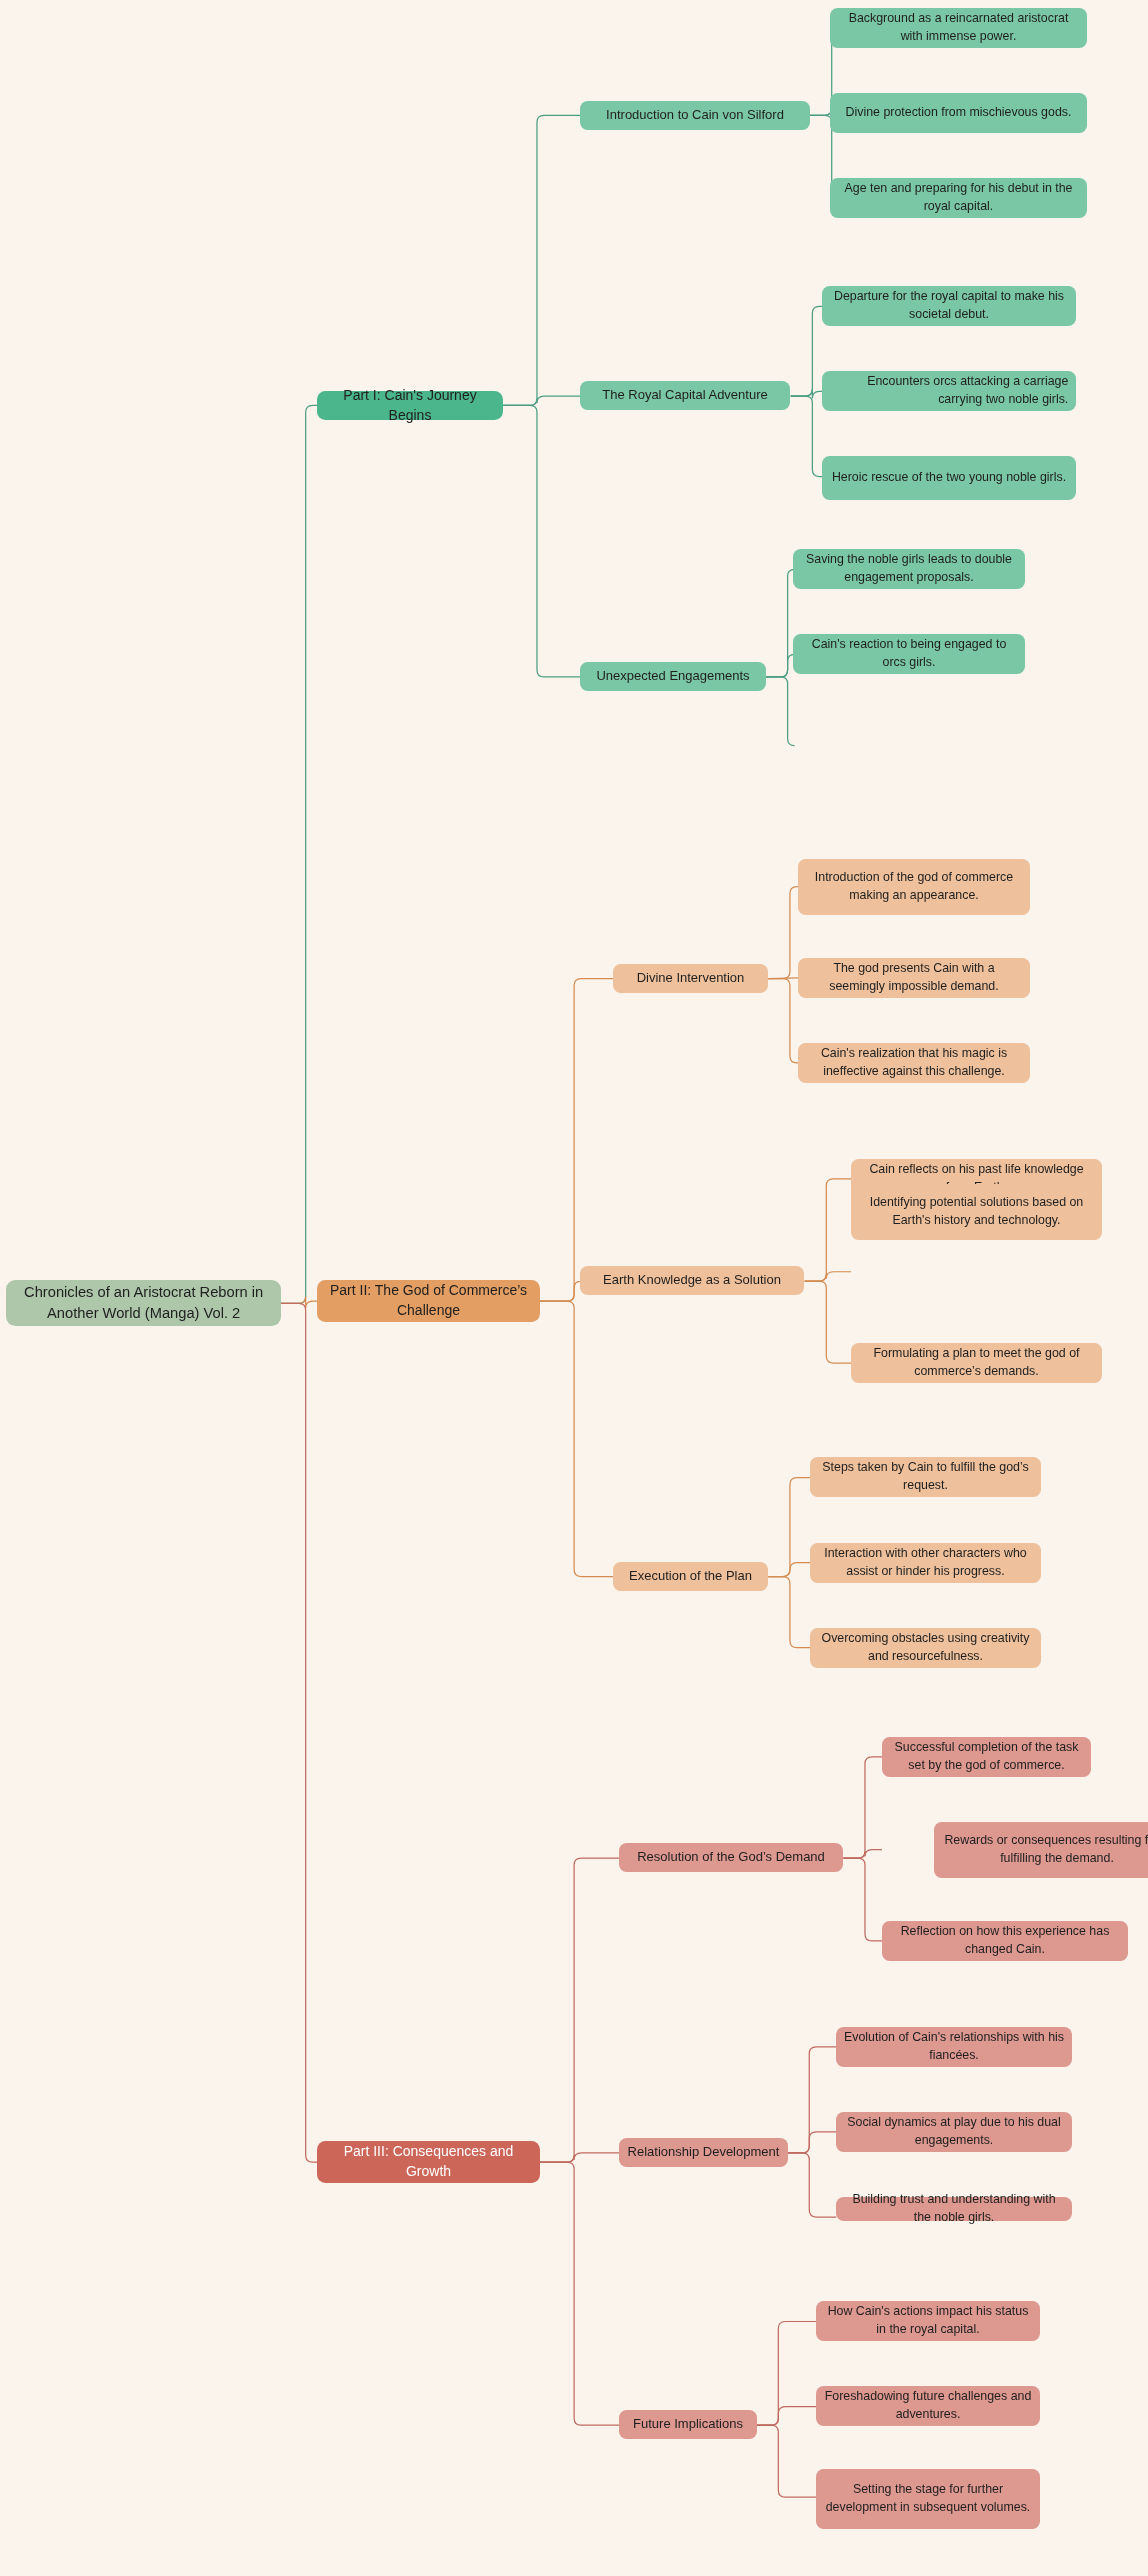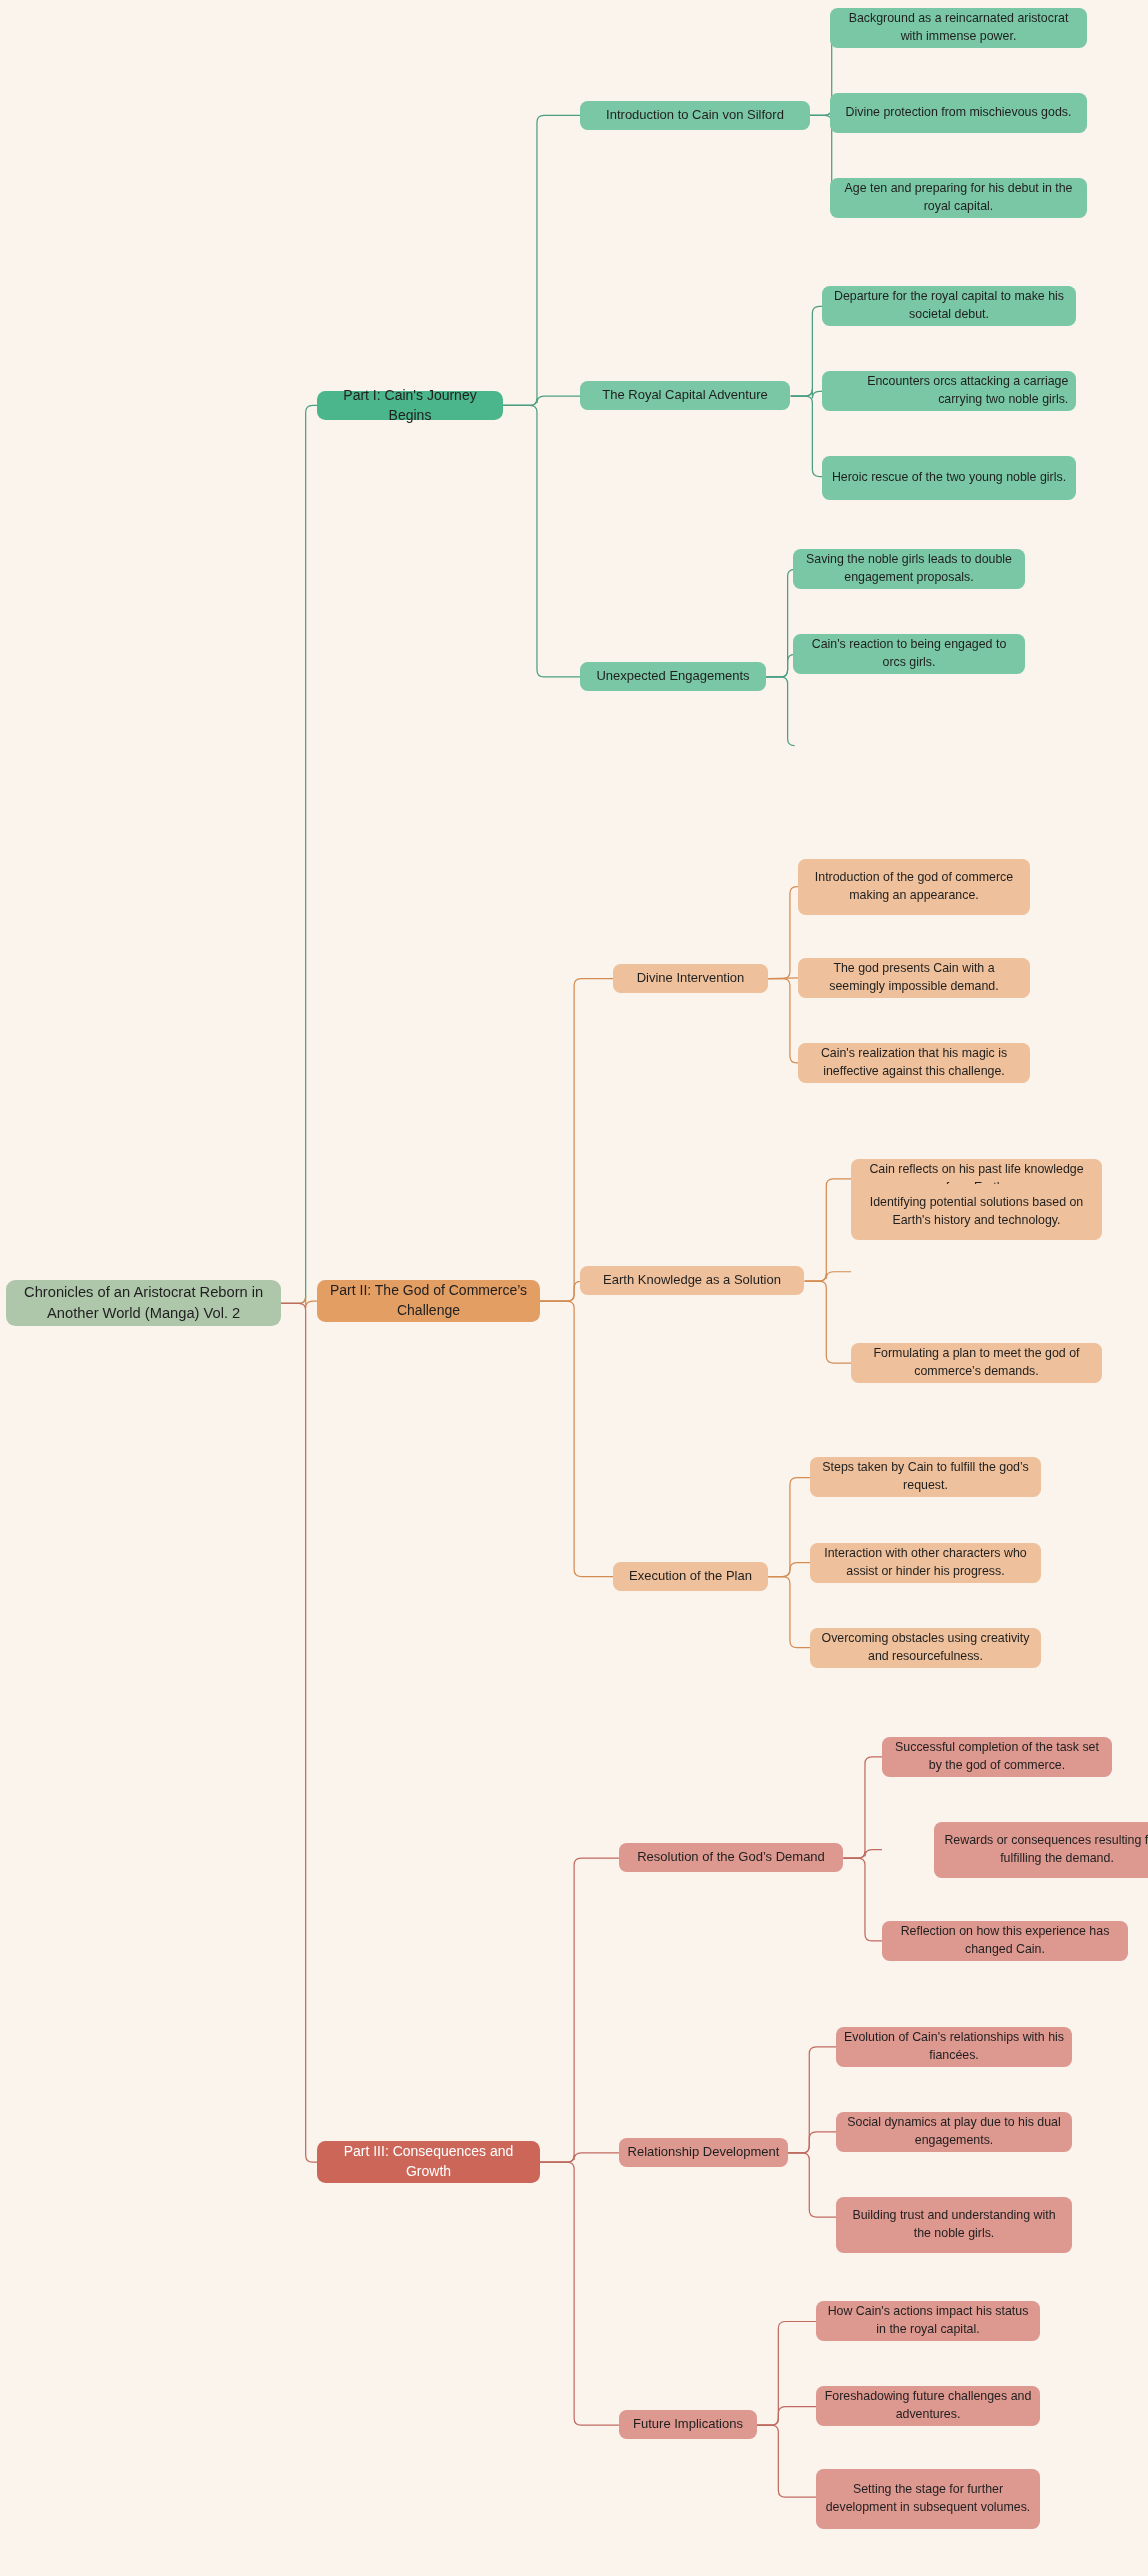--- a/index.html
+++ b/index.html
@@ -128,25 +128,25 @@
     <div class="node l2 p2" style="left: 580px; top: 1266px; width: 224px; height: 29px;">Earth Knowledge as a Solution</div>
     <div class="node l3 p2" style="left: 851px; top: 1159px; width: 251px; height: 40px;">Cain reflects on his past life knowledge from Earth.</div>
     <div class="node l3 p2" style="left: 851px; top: 1184px; width: 251px; height: 56px;">Identifying potential solutions based on Earth's history and technology.</div>
     <div class="node l3 p2" style="left: 851px; top: 1343px; width: 251px; height: 40px;">Formulating a plan to meet the god of commerce’s demands.</div>
     <div class="node l2 p2" style="left: 613px; top: 1562px; width: 155px; height: 29px;">Execution of the Plan</div>
     <div class="node l3 p2" style="left: 810px; top: 1457px; width: 231px; height: 40px;">Steps taken by Cain to fulfill the god’s request.</div>
     <div class="node l3 p2" style="left: 810px; top: 1543px; width: 231px; height: 40px;">Interaction with other characters who assist or hinder his progress.</div>
     <div class="node l3 p2" style="left: 810px; top: 1628px; width: 231px; height: 40px;">Overcoming obstacles using creativity and resourcefulness.</div>
     <div class="node l1 p3" style="left: 317px; top: 2141px; width: 223px; height: 42px;">Part III: Consequences and Growth</div>
     <div class="node l2 p3" style="left: 619px; top: 1843px; width: 224px; height: 29px;">Resolution of the God’s Demand</div>
-    <div class="node l3 p3" style="left: 882px; top: 1737px; width: 230px; height: 40px;">Successful completion of the task set by the god of commerce.</div>
+    <div class="node l3 p3" style="left: 882px; top: 1737px; width: 209px; height: 40px;">Successful completion of the task set by the god of commerce.</div>
     <div class="node l3 p3" style="left: 934px; top: 1822px; width: 246px; height: 56px;">Rewards or consequences resulting from fulfilling the demand.</div>
     <div class="node l3 p3" style="left: 882px; top: 1921px; width: 246px; height: 40px;">Reflection on how this experience has changed Cain.</div>
     <div class="node l2 p3" style="left: 619px; top: 2138px; width: 169px; height: 29px;">Relationship Development</div>
     <div class="node l3 p3" style="left: 836px; top: 2027px; width: 236px; height: 40px;">Evolution of Cain's relationships with his fiancées.</div>
     <div class="node l3 p3" style="left: 836px; top: 2112px; width: 236px; height: 40px;">Social dynamics at play due to his dual engagements.</div>
-    <div class="node l3 p3" style="left: 836px; top: 2197px; width: 236px; height: 56px;">Building trust and understanding with the noble girls.</div>
+    <div class="node l3 p3" style="left: 836px; top: 2197px; width: 236px; height: 24px;">Building trust and understanding with the noble girls.</div>
     <div class="node l2 p3" style="left: 619px; top: 2410px; width: 138px; height: 29px;">Future Implications</div>
     <div class="node l3 p3" style="left: 816px; top: 2301px; width: 224px; height: 40px;">How Cain's actions impact his status in the royal capital.</div>
     <div class="node l3 p3" style="left: 816px; top: 2386px; width: 224px; height: 40px;">Foreshadowing future challenges and adventures.</div>
     <div class="node l3 p3" style="left: 816px; top: 2469px; width: 224px; height: 60px;">Setting the stage for further development in subsequent volumes.</div>
   </div>
 
 
 </body></html>

